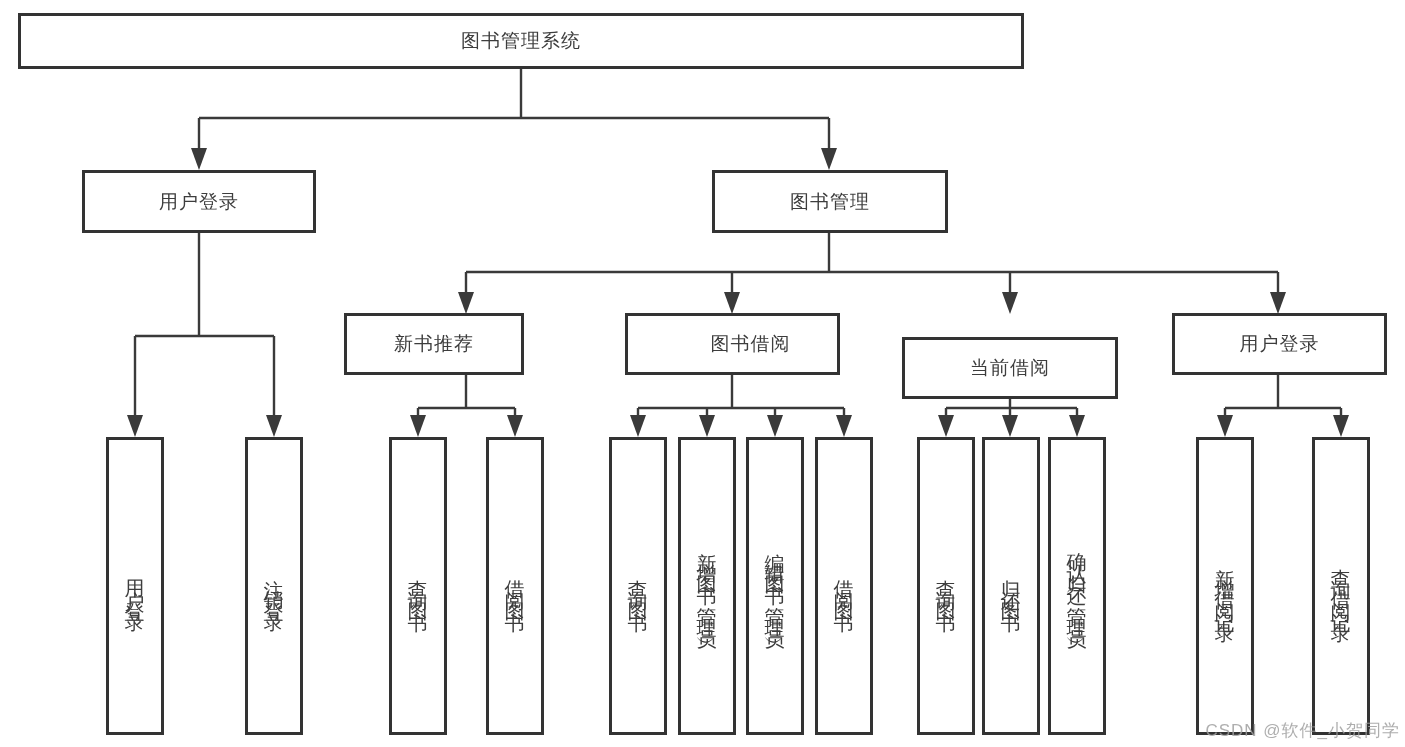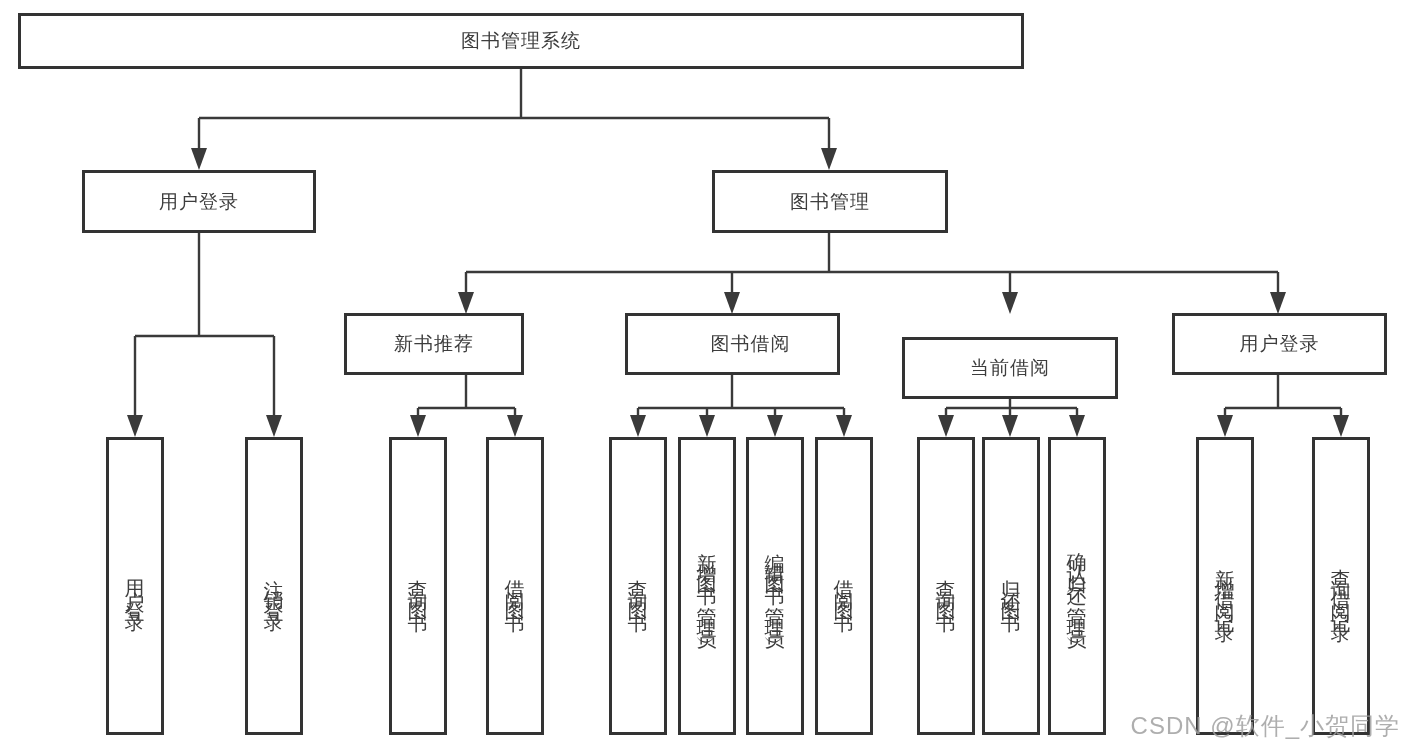--- a/index.html
+++ b/index.html
@@ -59,21 +59,21 @@
     font-size: 20px;
     letter-spacing: 11px;
     color: #3d3d3d;
     line-height: 1;
     white-space: nowrap;
   }
   .watermark {
     position: absolute;
     right: 5px;
     bottom: 5px;
-    font-size: 24px;
+    font-size: 17px;
     color: rgba(160,160,160,0.85);
     z-index: 5;
     letter-spacing: 1px;
   }
 </style>
 </head>
 <body>
 
 <div class="canvas">
 

